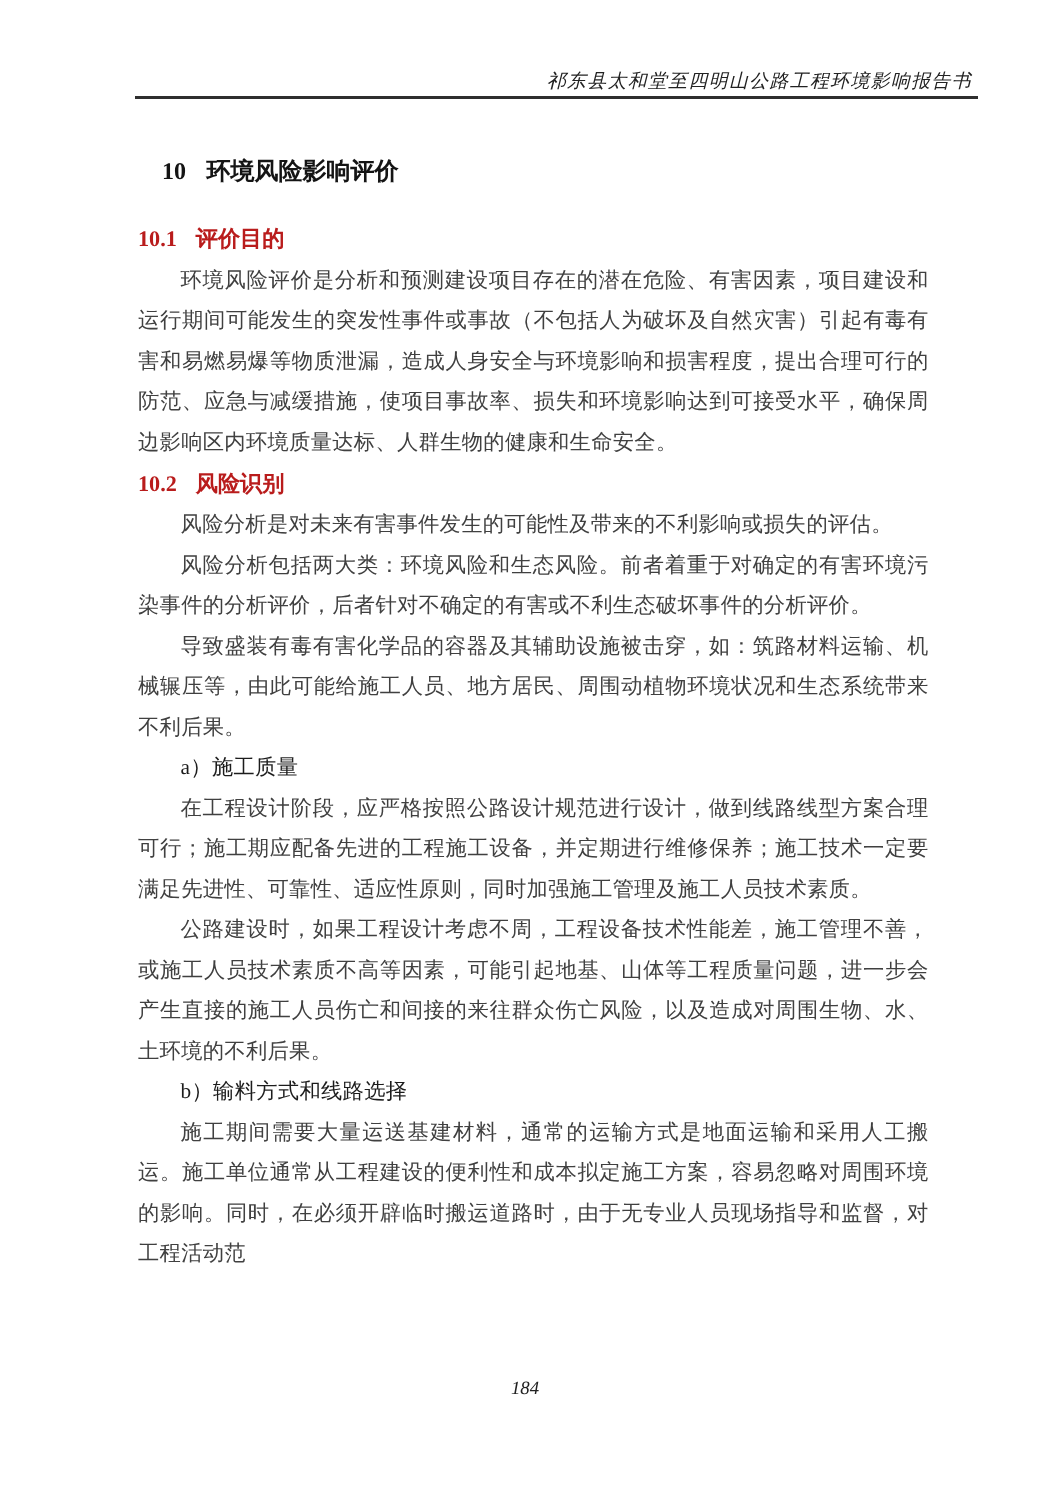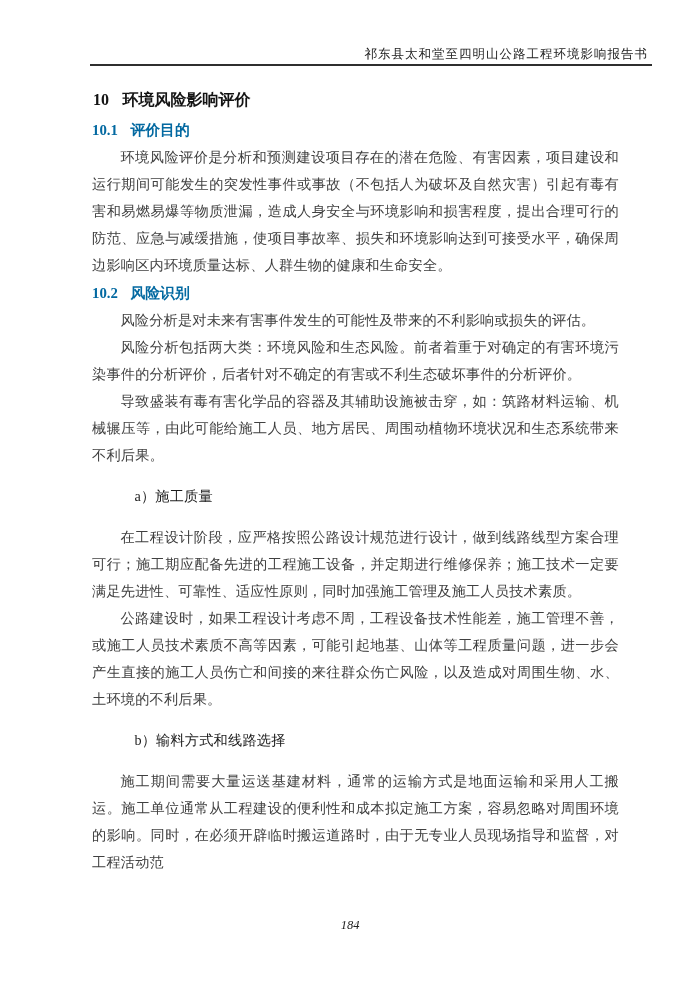--- a/index.html
+++ b/index.html
@@ -21,20 +21,21 @@
     position: absolute;
     top: 46px;
     left: 90px;
     width: 562px;
     text-align: right;
     font-size: 12.5px;
     letter-spacing: 1px;
     color: #222222;
     padding-right: 4px;
     box-sizing: border-box;
+    font-style: italic;
   }
   .header-rule {
     position: absolute;
     top: 64px;
     left: 90px;
     width: 562px;
     height: 0;
     border-top: 2px solid #2f2f2f;
   }
   
@@ -42,51 +43,51 @@
     position: absolute;
     top: 84px;
     left: 92px;
     width: 527px;
   }
   .chapter-heading {
     font-family: "Liberation Sans", "DejaVu Sans", sans-serif;
     font-weight: 700;
     font-size: 16px;
     line-height: 30px;
-    margin: 1px;
+    margin: 16px;
     color: #141414;
   }
   .chapter-heading .h-num,
   .section-heading .h-num {
     font-family: "Liberation Serif", "DejaVu Serif", serif;
     font-weight: 700;
     margin-right: 0.85em;
   }
   .section-heading {
     font-family: "Liberation Sans", "DejaVu Sans", sans-serif;
     font-weight: 700;
     font-size: 14.8px;
     line-height: 28px;
     margin: 0;
-    color: #0369a1;
+    color: #b91c1c;
   }
   .para {
     font-size: 14.2px;
     line-height: 27px;
     text-align: justify;
     text-indent: 2em;
     margin: 0;
     color: #404040;
     letter-spacing: 0.2px;
   }
   .sub-label {
     font-size: 14.2px;
     line-height: 27px;
     text-indent: 2em;
-    margin: 14px;
+    margin: 0;
     color: #1c1c1c;
     letter-spacing: 0.2px;
   }
   
   .page-number {
     position: absolute;
     top: 918px;
     left: 0;
     width: 700px;
     text-align: center;

